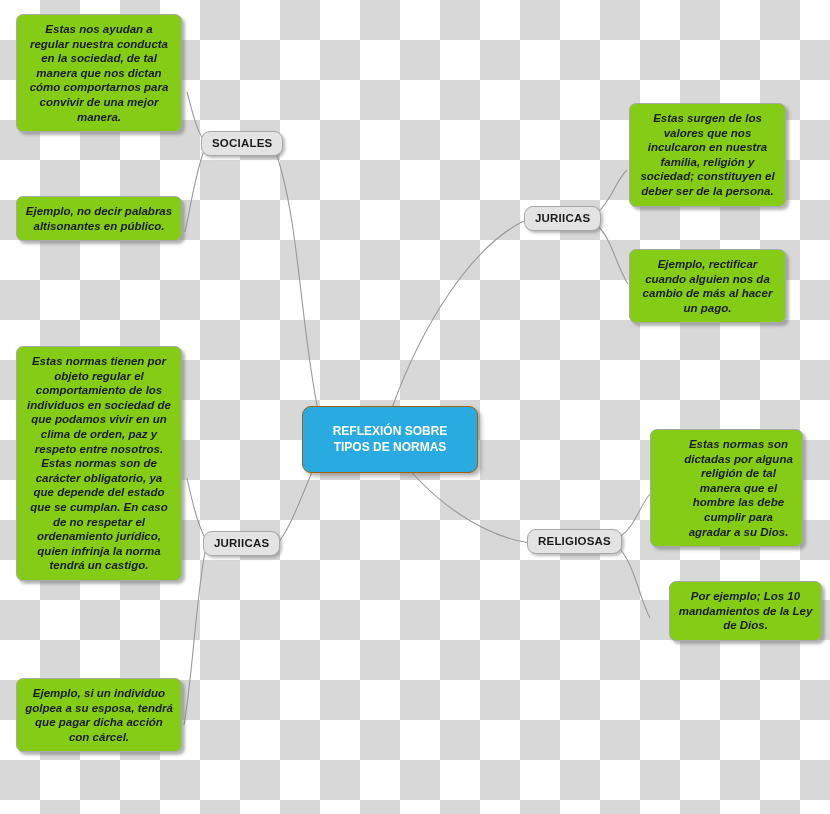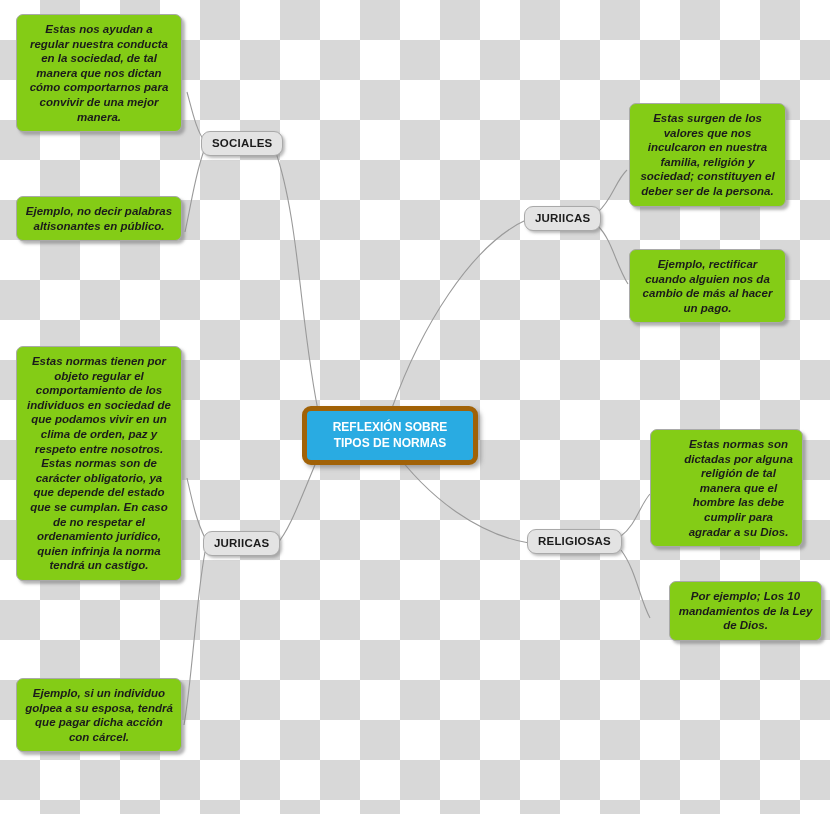--- a/index.html
+++ b/index.html
@@ -57,25 +57,25 @@
     border-radius: 9px;
     box-shadow: 2px 2px 3px rgba(120,120,120,0.5);
     padding: 4px 10px;
     font-size: 11.5px;
     letter-spacing: 0.2px;
     white-space: nowrap;
   }
   
   .central {
     background: #29ABE2;
-    border: 5px solid #a16207;
+    border: 1px solid #a16207;
     border-radius: 9px;
     box-shadow: 3px 3px 4px rgba(110,110,110,0.55);
     color: #ffffff;
-    padding: 9px 12px;
+    padding: 17px 12px;
     font-size: 12px;
     line-height: 1.3;
   }
   .line {
     fill: none;
     stroke: #9a9a9a;
     stroke-width: 1.1;
   }
 </style>
 </head>

